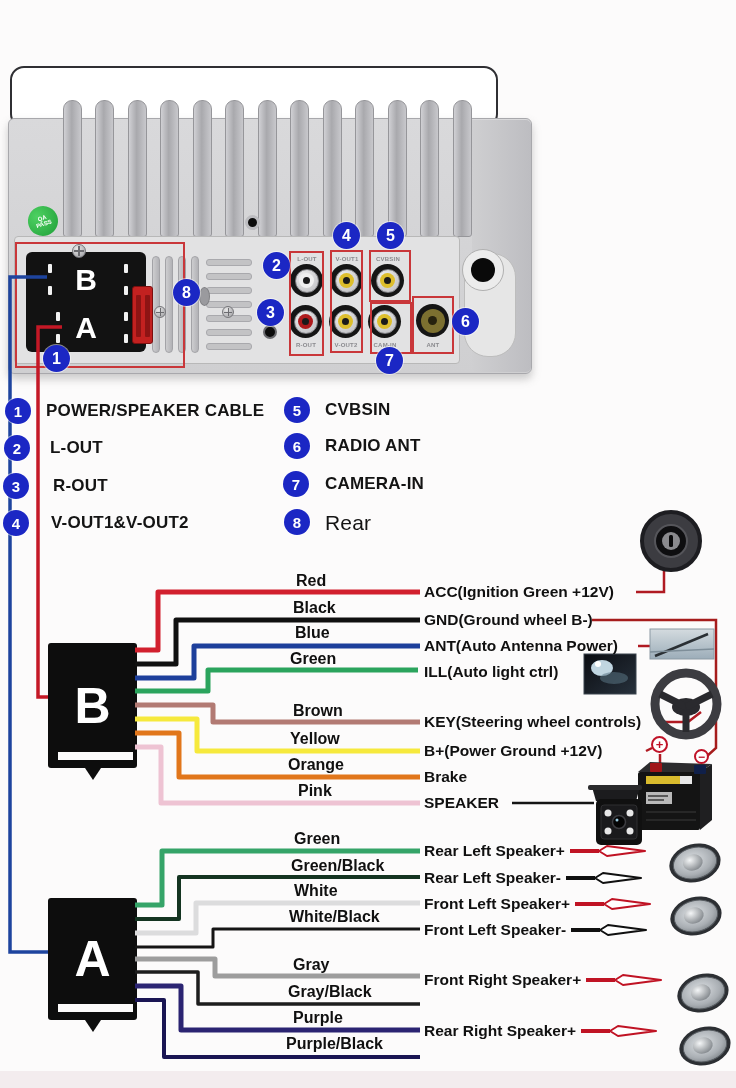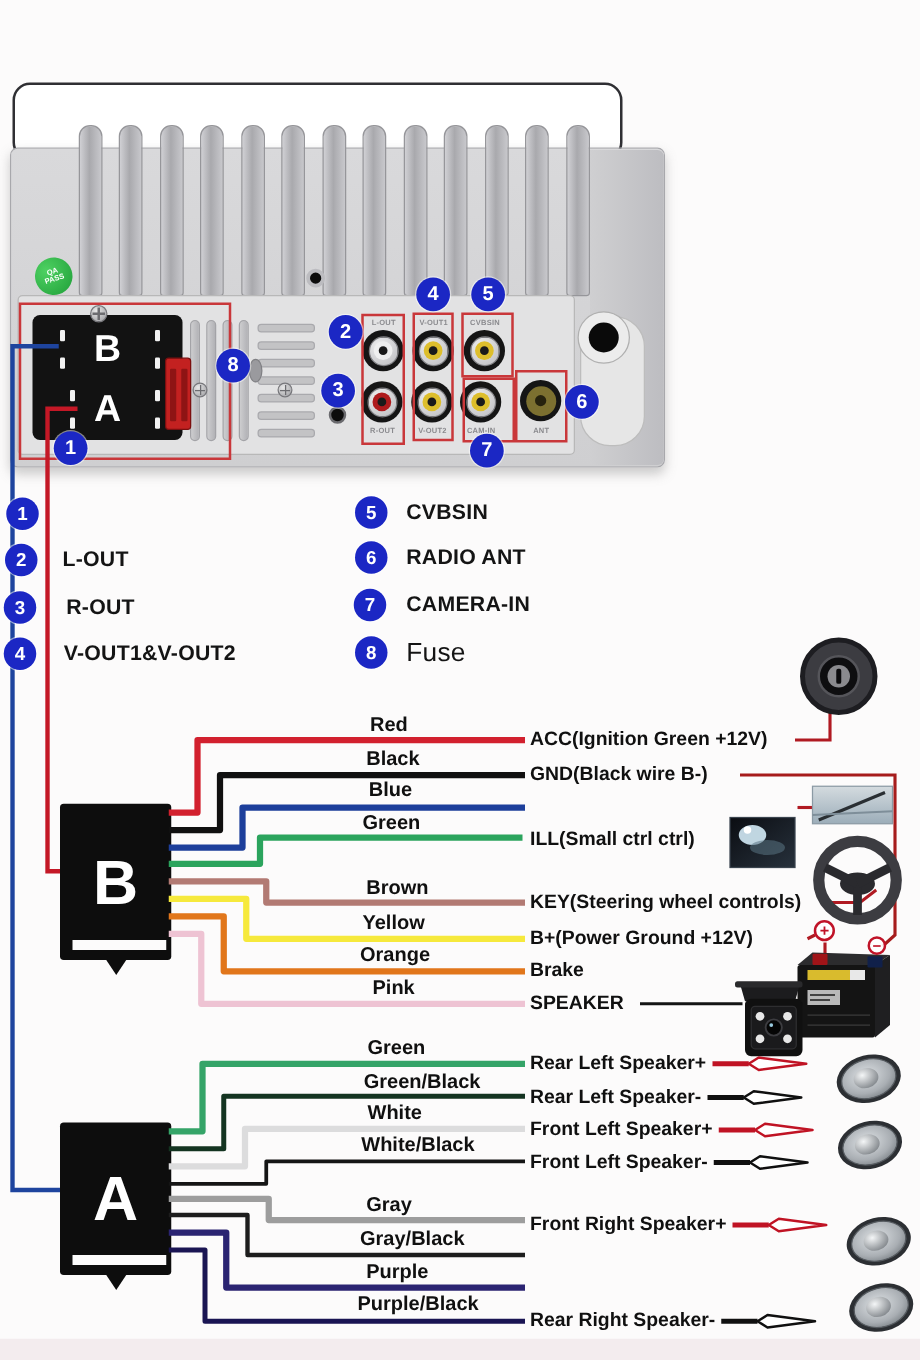--- a/index.html
+++ b/index.html
@@ -350,54 +350,56 @@
   <div class="circle" style="left:43px;top:345px">1</div>
   <div class="circle" style="left:263px;top:252px">2</div>
   <div class="circle" style="left:257px;top:299px">3</div>
   <div class="circle" style="left:333px;top:222px">4</div>
   <div class="circle" style="left:377px;top:222px">5</div>
   <div class="circle" style="left:452px;top:308px">6</div>
   <div class="circle" style="left:376px;top:347px">7</div>
   <div class="circle" style="left:173px;top:279px">8</div>
 
   <div class="circle sm" style="left:5px;top:398px">1</div>
+  <div class="legend-label" style="left:46px;top:411px">POWER/SPEAKER CABLE</div>
   <div class="circle sm" style="left:284px;top:397px">5</div>
   <div class="legend-label" style="left:325px;top:410px">CVBSIN</div>
 
   <div class="circle sm" style="left:4px;top:435px">2</div>
   <div class="legend-label" style="left:50px;top:448px">L-OUT</div>
   <div class="circle sm" style="left:284px;top:433px">6</div>
   <div class="legend-label" style="left:325px;top:446px">RADIO ANT</div>
 
   <div class="circle sm" style="left:3px;top:473px">3</div>
   <div class="legend-label" style="left:53px;top:486px">R-OUT</div>
   <div class="circle sm" style="left:283px;top:471px">7</div>
   <div class="legend-label" style="left:325px;top:484px">CAMERA-IN</div>
 
   <div class="circle sm" style="left:3px;top:510px">4</div>
   <div class="legend-label" style="left:51px;top:523px">V-OUT1&amp;V-OUT2</div>
   <div class="circle sm" style="left:284px;top:509px">8</div>
-  <div class="legend-label big" style="left:325px;top:523px">Fuse</div>
+  <div class="legend-label big" style="left:325px;top:523px">Rear</div>
 
   <div class="hbox" style="top:643px;height:125px">B</div>
   <div class="hslot" style="top:752px"></div>
   <div class="htab" style="left:85px;top:768px"></div>
 
   <div class="lbl wirename" style="left:296px;top:581px">Red</div>
   <div class="lbl wirename" style="left:293px;top:608px">Black</div>
   <div class="lbl wirename" style="left:295px;top:633px">Blue</div>
   <div class="lbl wirename" style="left:290px;top:659px">Green</div>
   <div class="lbl wirename" style="left:293px;top:711px">Brown</div>
   <div class="lbl wirename" style="left:290px;top:739px">Yellow</div>
   <div class="lbl wirename" style="left:288px;top:765px">Orange</div>
   <div class="lbl wirename" style="left:298px;top:791px">Pink</div>
 
   <div class="lbl func" style="left:424px;top:592px">ACC(Ignition Green +12V)</div>
-  <div class="lbl func" style="left:424px;top:620px">GND(Black wire B-)</div>
-  <div class="lbl func" style="left:424px;top:672px">ILL(Small ctrl ctrl)</div>
+  <div class="lbl func" style="left:424px;top:620px">GND(Ground wheel B-)</div>
+  <div class="lbl func" style="left:424px;top:646px">ANT(Auto Antenna Power)</div>
+  <div class="lbl func" style="left:424px;top:672px">ILL(Auto light ctrl)</div>
   <div class="lbl func" style="left:424px;top:722px">KEY(Steering wheel controls)</div>
   <div class="lbl func" style="left:424px;top:751px">B+(Power Ground +12V)</div>
   <div class="lbl func" style="left:424px;top:777px">Brake</div>
   <div class="lbl func" style="left:424px;top:803px">SPEAKER</div>
 
   <div class="term plus">+</div>
   <div class="term minus">−</div>
 
   <div class="hbox" style="top:898px;height:122px">A</div>
   <div class="hslot" style="top:1004px"></div>
@@ -440,22 +442,22 @@
         <polygon points="30,8 38,3 76,8 38,13" fill="#fff" stroke="#101010" stroke-width="2" stroke-linejoin="round"></polygon>
       </svg>
   </div>
   <div class="spkrow" style="top:980px">
     <span class="t">Front Right Speaker+</span>
     <svg width="80" height="16">
         <line x1="1" y1="8" x2="30" y2="8" stroke="#c01324" stroke-width="4"></line>
         <polygon points="30,8 38,3 76,8 38,13" fill="#fff" stroke="#c01324" stroke-width="2" stroke-linejoin="round"></polygon>
       </svg>
   </div>
-  <div class="spkrow" style="top:1057px">
-    <span class="t">Rear Right Speaker-</span>
-    <svg width="80" height="16">
-        <line x1="1" y1="8" x2="30" y2="8" stroke="#101010" stroke-width="4"></line>
-        <polygon points="30,8 38,3 76,8 38,13" fill="#fff" stroke="#101010" stroke-width="2" stroke-linejoin="round"></polygon>
+  <div class="spkrow" style="top:1031px">
+    <span class="t">Rear Right Speaker+</span>
+    <svg width="80" height="16">
+        <line x1="1" y1="8" x2="30" y2="8" stroke="#c01324" stroke-width="4"></line>
+        <polygon points="30,8 38,3 76,8 38,13" fill="#fff" stroke="#c01324" stroke-width="2" stroke-linejoin="round"></polygon>
       </svg>
   </div>
 
   <div class="abs band"></div>
 </div>
 
 </body></html>

